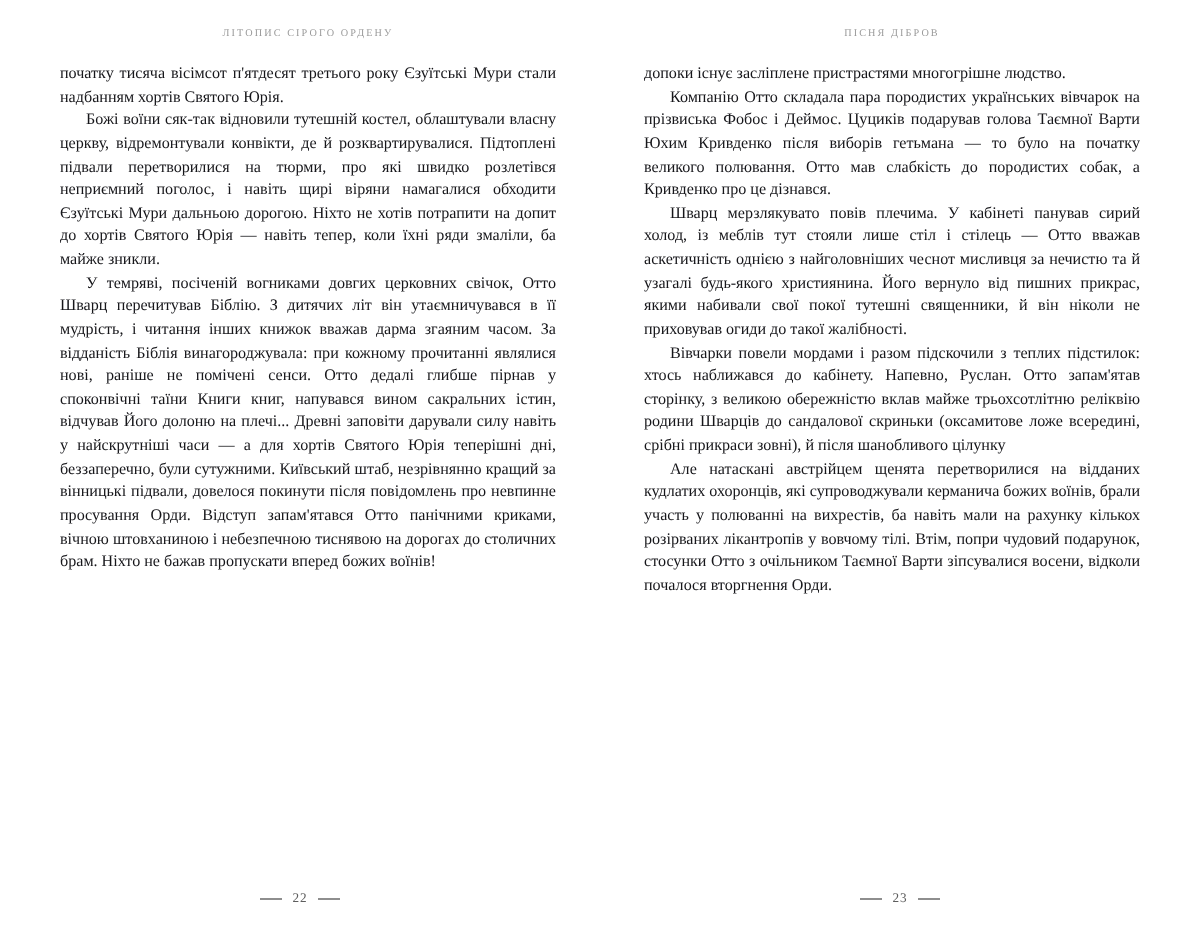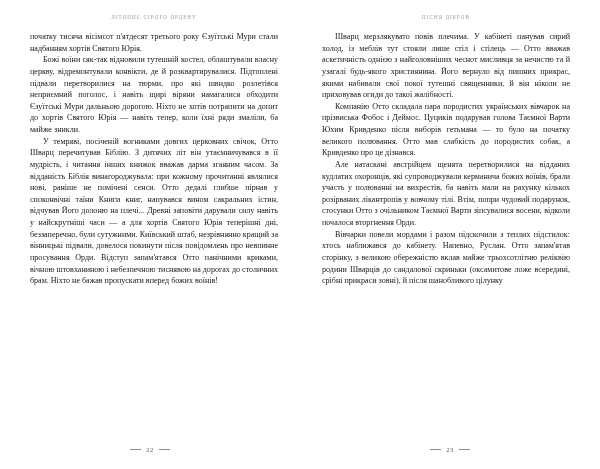--- a/index.html
+++ b/index.html
@@ -114,24 +114,25 @@
 
     <div class="folio">
       <span class="rule"></span><span class="num">22</span><span class="rule"></span>
     </div>
   </div>
 
   <div class="page page-right">
     <div class="running-head">ПІСНЯ ДІБРОВ</div>
 
     <div class="text-block">
+      <p class="no-indent">допоки існує засліплене пристрастями многогрішне людство.</p>
+      <p>Компанію Отто складала пара породистих українських вівчарок на прізвиська Фобос і Деймос. Цуциків подарував голова Таємної Варти Юхим Кривденко після виборів гетьмана — то було на початку великого полювання. Отто мав слабкість до породистих собак, а Кривденко про це дізнався.</p>
       <p>Шварц мерзлякувато повів плечима. У кабінеті панував сирий холод, із меблів тут стояли лише стіл і стілець — Отто вважав аскетичність однією з найголовніших чеснот мисливця за нечистю та й узагалі будь-якого християнина. Його вернуло від пишних прикрас, якими набивали свої покої тутешні священники, й він ніколи не приховував огиди до такої жалібності.</p>
-      <p>Компанію Отто складала пара породистих українських вівчарок на прізвиська Фобос і Деймос. Цуциків подарував голова Таємної Варти Юхим Кривденко після виборів гетьмана — то було на початку великого полювання. Отто мав слабкість до породистих собак, а Кривденко про це дізнався.</p>
+      <p>Вівчарки повели мордами і разом підскочили з теплих підстилок: хтось наближався до кабінету. Напевно, Руслан. Отто запам'ятав сторінку, з великою обережністю вклав майже трьохсотлітню реліквію родини Шварців до сандалової скриньки (оксамитове ложе всередині, срібні прикраси зовні), й після шанобливого цілунку</p>
       <p>Але натаскані австрійцем щенята перетворилися на відданих кудлатих охоронців, які супроводжували керманича божих воїнів, брали участь у полюванні на вихрестів, ба навіть мали на рахунку кількох розірваних лікантропів у вовчому тілі. Втім, попри чудовий подарунок, стосунки Отто з очільником Таємної Варти зіпсувалися восени, відколи почалося вторгнення Орди.</p>
-      <p>Вівчарки повели мордами і разом підскочили з теплих підстилок: хтось наближався до кабінету. Напевно, Руслан. Отто запам'ятав сторінку, з великою обережністю вклав майже трьохсотлітню реліквію родини Шварців до сандалової скриньки (оксамитове ложе всередині, срібні прикраси зовні), й після шанобливого цілунку</p>
     </div>
 
     <div class="folio">
       <span class="rule"></span><span class="num">23</span><span class="rule"></span>
     </div>
   </div>
 
 </div>
 
 </body></html>

